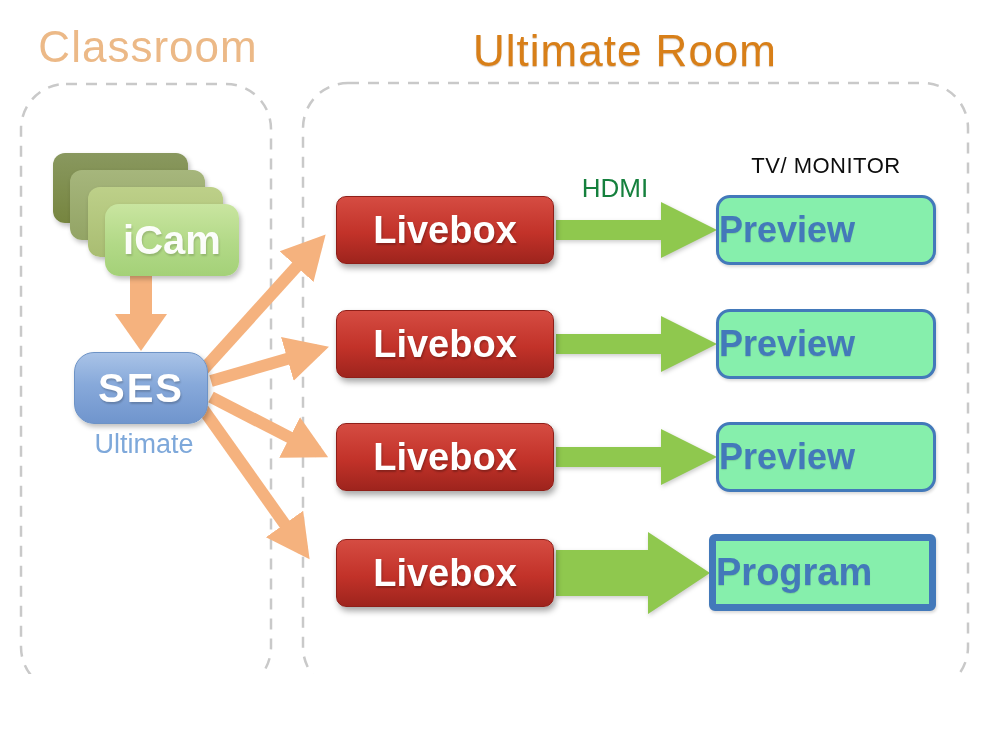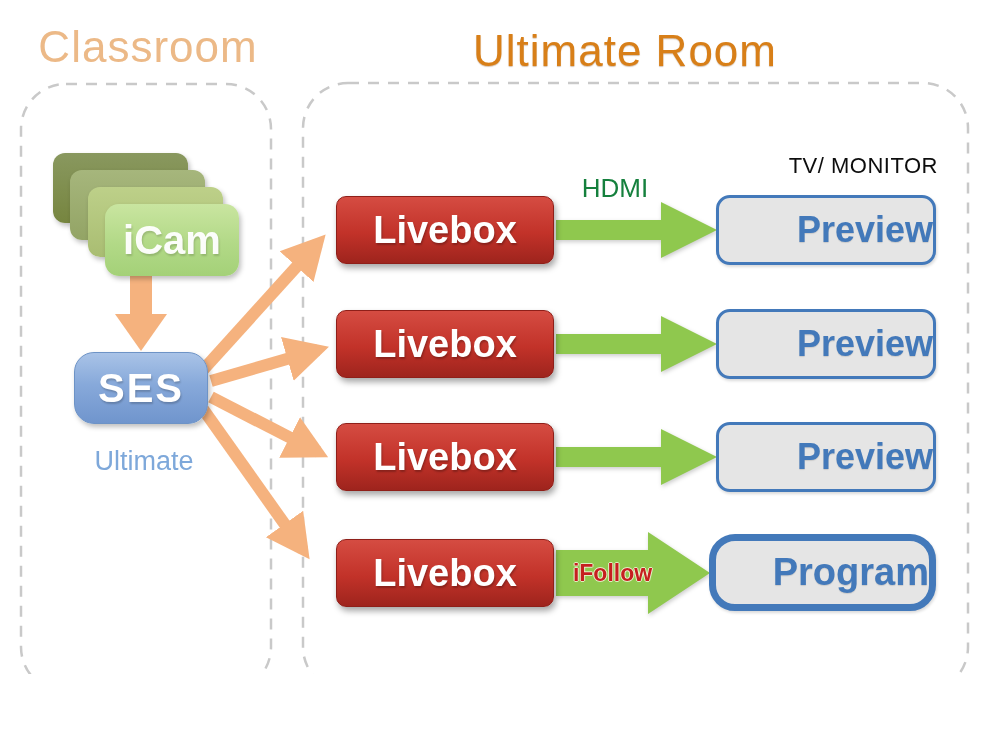--- a/index.html
+++ b/index.html
@@ -50,61 +50,61 @@
     border:1px solid #6d93c6;
     box-shadow:2px 3px 5px rgba(0,0,0,.25);
     display:flex; align-items:center; justify-content:center;
   }
   .ses-box span {
     color:#ffffff; font-size:40px; font-weight:700; letter-spacing:2px;
     text-shadow:1px 2px 2px rgba(0,0,0,.2);
   }
   .ultimate {
     position:absolute; left:64px; top:429px; width:160px; text-align:center;
-    color:var(--ses-blue,#7ea8da); font-size:27px; font-weight:500;margin-top:17px;
+    color:var(--ses-blue,#7ea8da); font-size:27px; font-weight:500;
   }
 
   
   .livebox {
     position:absolute; left:336px; width:218px; height:68px; border-radius:10px;
     background:linear-gradient(180deg,#d54c42 0%,#c23229 55%,#9e241d 100%);
     border:1px solid #8f1f19;
     box-shadow:2px 4px 6px rgba(0,0,0,.35);
     display:flex; align-items:center; justify-content:center;
   }
   .livebox span {
     color:#ffffff; font-size:38px; font-weight:700;
     text-shadow:1px 2px 2px rgba(0,0,0,.25);
   }
   .lb1 { top:196px; } .lb2 { top:310px; } .lb3 { top:423px; } .lb4 { top:539px; }
 
   .monitor {
     position:absolute; left:716px; width:220px; height:70px; border-radius:14px;
-    background:#e5e5e5; border:3px solid var(--monitor-blue,#4379ba);
+    background:#86efac; border:3px solid var(--monitor-blue,#4379ba);
     box-shadow:1px 2px 3px rgba(0,0,0,.15);
-    display:flex; align-items:center; justify-content:flex-end;
+    display:flex; align-items:center; justify-content:flex-start;
   }
   .monitor span {
     color:var(--monitor-blue,#4d80c2); font-size:36px; font-weight:700;
     text-shadow:0 1px 1px rgba(0,0,0,.12);
   }
   .pv1 { top:195px; } .pv2 { top:309px; } .pv3 { top:422px; }
   .program {
     left:709px; top:534px; width:227px; height:77px;
-    border-width:7px; border-radius:26px;
+    border-width:7px; border-radius:6px;
   }
   .program span { font-size:38px; }
 
   
   .hdmi-label {
     position:absolute; left:555px; top:173px; width:120px; text-align:center;
     font-size:26px; font-weight:500; color:#15803d;
   }
   .monitor-caption {
-    position:absolute; left:714px; top:153px; width:224px; text-align:right;
+    position:absolute; left:714px; top:153px; width:224px; text-align:center;
     font-size:22px; font-weight:500; color:#0d0d0d; letter-spacing:.5px;
   }
   .ifollow-label {
     position:absolute; left:555px; top:560px; width:115px; text-align:center;
     font-size:23px; font-weight:700; color:var(--ifollow-red,#c5201f);
     text-shadow:1px 0 0 rgba(255,255,240,.7), -1px 0 0 rgba(255,255,240,.7),
                 0 1px 0 rgba(255,255,240,.7), 0 -1px 0 rgba(255,255,240,.7);
   }
 </style>
 </head>
@@ -175,15 +175,14 @@
   </div>
   <div class="monitor pv3">
     <span>Preview</span>
   </div>
   <div class="monitor program">
     <span>Program</span>
   </div>
 
   <div class="hdmi-label">HDMI</div>
   <div class="monitor-caption">TV/ MONITOR</div>
-  <div class="ifollow-label">iFollow</div>
 
 </div>
 
 </body></html>

